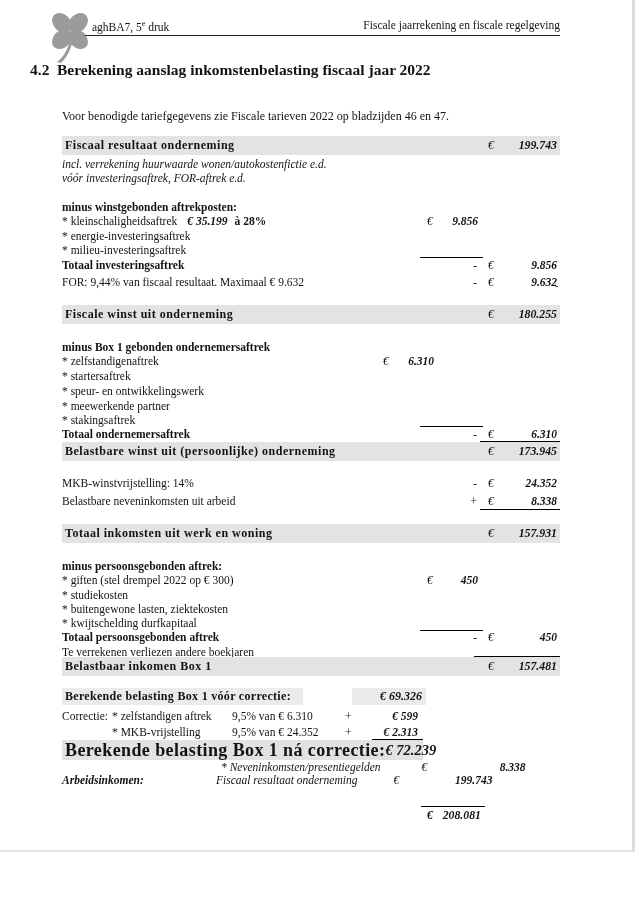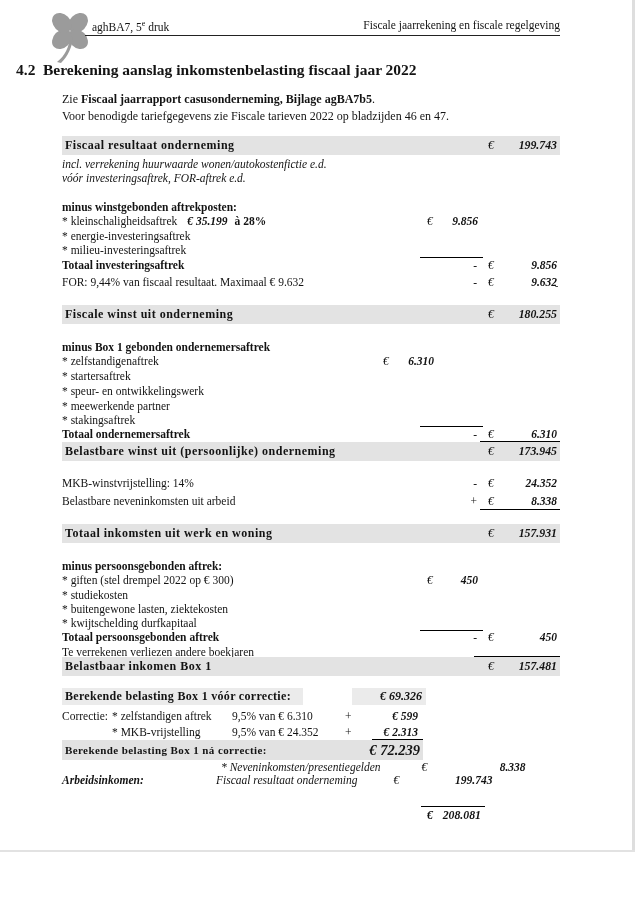--- a/index.html
+++ b/index.html
@@ -9,21 +9,21 @@
   .edge-b{position:absolute;left:0;bottom:0;width:100%;height:2px;background:#e2e2e2;}
 
   
   .logo{position:absolute;top:10px;left:46px;}
   .hdr-left{position:absolute;top:19px;left:92px;font-size:11.5px;white-space:nowrap;}
   .hdr-left sup{font-size:8px;}
   .hdr-right{position:absolute;top:19px;left:300px;width:260px;text-align:right;font-size:11.5px;white-space:nowrap;}
   .hdr-line{position:absolute;top:35px;left:85px;width:475px;border-top:1.2px solid #222;}
 
   
-  .sec{position:absolute;top:61px;left:16px;display:flex;font-weight:bold;font-size:15.5px;white-space:nowrap;}
+  .sec{position:absolute;top:61px;left:30px;display:flex;font-weight:bold;font-size:15.5px;white-space:nowrap;}
   .sec .num{flex:0 0 27px;}
   .intro{position:absolute;left:62px;font-size:12px;white-space:nowrap;}
 
   
   .row{position:absolute;left:62px;width:498px;display:flex;align-items:baseline;
        font-size:11.5px;line-height:14px;white-space:nowrap;}
   .lbl{flex:1 1 auto;}
   .bold{font-weight:bold;}
   .it{font-style:italic;}
   .mid{flex:0 0 62px;display:flex;}
@@ -50,21 +50,21 @@
         text-align:right;font-weight:bold;font-style:italic;font-size:12px;line-height:17px;padding-right:4px;}
   .crow{position:absolute;left:62px;width:358px;display:flex;align-items:baseline;
         font-size:11.5px;line-height:14px;white-space:nowrap;}
   .cc0{flex:0 0 50px;}
   .cc1{flex:0 0 120px;}
   .cc2{flex:0 0 113px;}
   .csign{flex:0 0 14px;}
   .cval{flex:1;text-align:right;font-weight:bold;font-style:italic;padding-right:2px;}
   .band-na{position:absolute;left:62px;top:740px;width:361px;height:20px;background:#e2e2e2;
         display:flex;align-items:center;white-space:nowrap;}
-  .band-na .lbl{flex:1;font-weight:bold;font-size:11px;letter-spacing:0.4px;padding-left:3px;}
+  .band-na .lbl{flex:1;font-weight:bold;font-size:18px;letter-spacing:0.4px;padding-left:3px;}
   .band-na .nval{font-weight:bold;font-style:italic;font-size:14.5px;padding-right:3px;}
 
   
   .arow{position:absolute;left:62px;width:358px;display:flex;align-items:baseline;
         font-style:italic;font-size:11.5px;line-height:14px;white-space:nowrap;}
   .a0{flex:0 0 118px;font-weight:bold;}
   .a1{flex:1 1 auto;}
   .aeur{flex:0 0 18px;}
   .aval{flex:0 0 45px;text-align:right;font-weight:bold;padding-right:3px;}
   .atotal{position:absolute;left:420px;top:808px;width:63px;display:flex;
@@ -100,21 +100,20 @@
   </span>
   <div class="hdr-left"><span>aghBA7, 5</span><sup>e</sup><span> druk</span></div>
   <div class="hdr-right">Fiscale jaarrekening en fiscale regelgeving</div>
   <div class="hdr-line"></div>
 
   <div class="sec">
     <span class="num">4.2</span>
     <span>Berekening aanslag inkomstenbelasting fiscaal jaar 2022</span>
   </div>
 
-  <div class="intro" style="top:92px;"><span>Zie </span><span class="bold">Fiscaal jaarrapport casusonderneming, Bijlage agBA7b5</span><span>.</span></div>
   <div class="intro" style="top:109px;">Voor benodigde tariefgegevens zie Fiscale tarieven 2022 op bladzijden 46 en 47.</div>
 
   <div class="band" style="top:136px;">
     <span class="lbl">Fiscaal resultaat onderneming</span>
     <span class="rcol">
         <span class="eur">€</span>
         <span class="val">199.743</span>
       </span>
   </div>
   <div class="row note it" style="top:157px;">incl. verrekening huurwaarde wonen/autokostenfictie e.d.</div>

